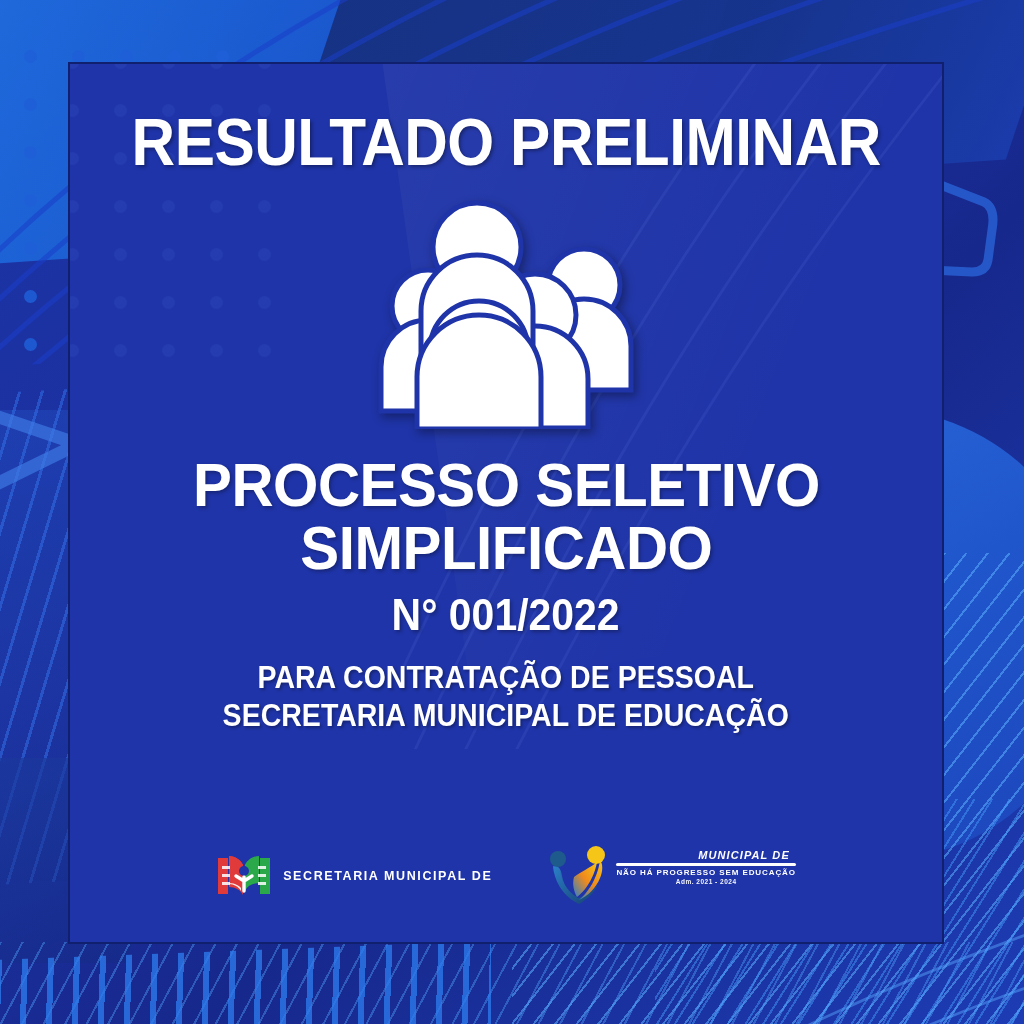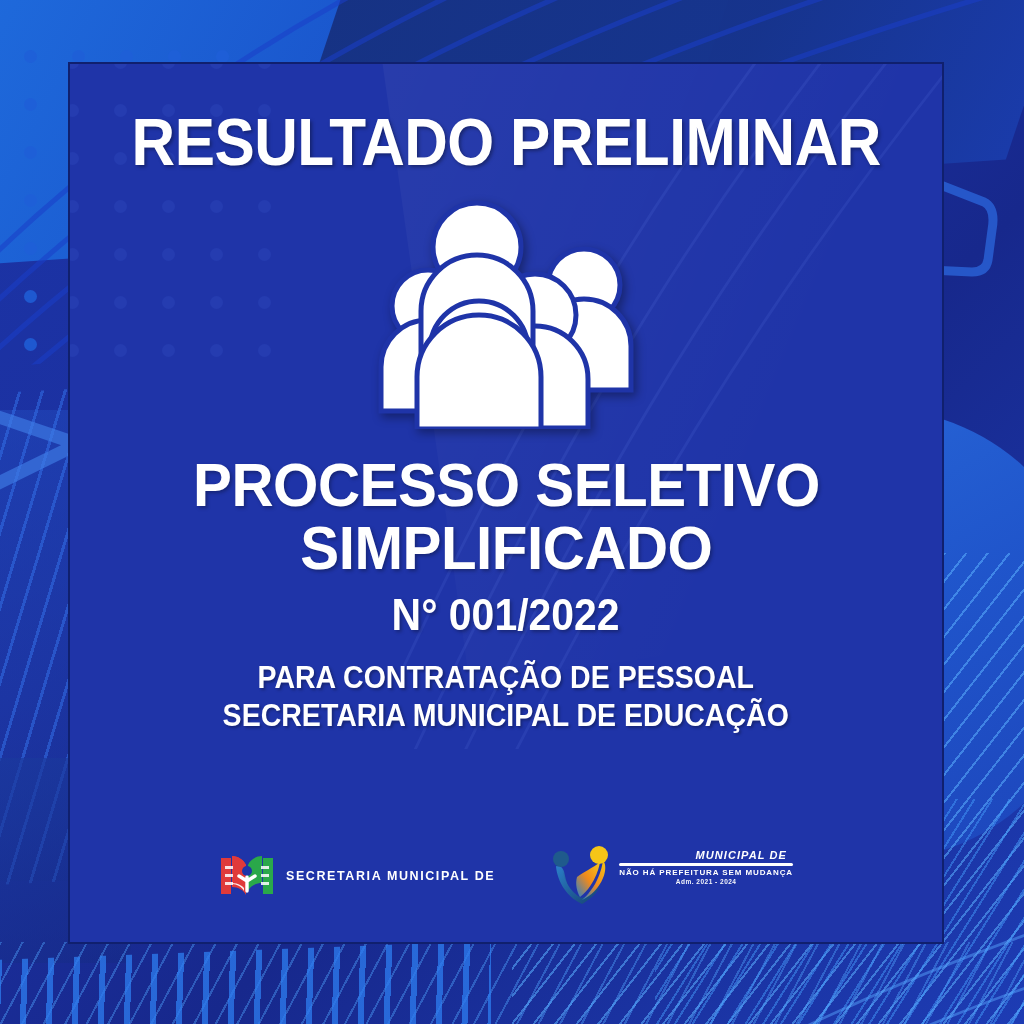--- a/index.html
+++ b/index.html
@@ -344,21 +344,21 @@
 
             <path d="M52,16 C52,16 50,40 31,56 C40,52 48,44 52,34 C55,27 55,20 52,16 z" fill="url(#gR)"></path>
             <path d="M49,18 C49,18 46,40 29,53 C26,48 24,40 26,33 C32,28 42,24 49,18 z" fill="url(#gR)"></path>
 
             <circle cx="10" cy="15" r="8" fill="#1f5a8c"></circle>
             <circle cx="48" cy="11" r="9" fill="#f5c518"></circle>
           </svg>
           <div class="rv-text">
             <span class="rv-pref">MUNICIPAL DE</span>
             <span class="rv-rule"></span>
-            <span class="rv-slogan">NÃO HÁ PREFEITURA SEM MUDANÇA</span>
+            <span class="rv-slogan">NÃO HÁ PROGRESSO SEM EDUCAÇÃO</span>
             <span class="rv-adm">Adm. 2021 - 2024</span>
           </div>
         </div>
 
       </div>
     </div>
   </div>
 </div>
 
 </body></html>

